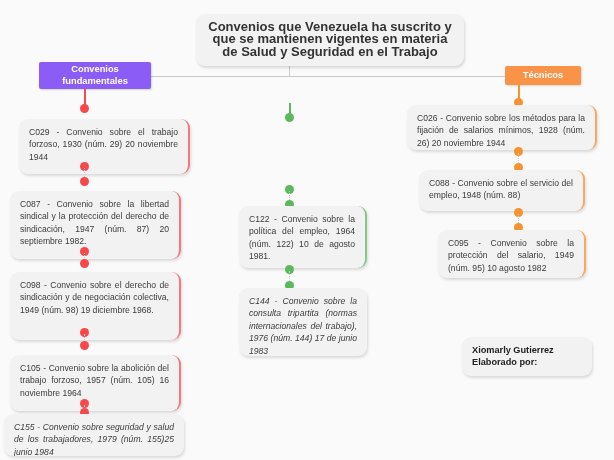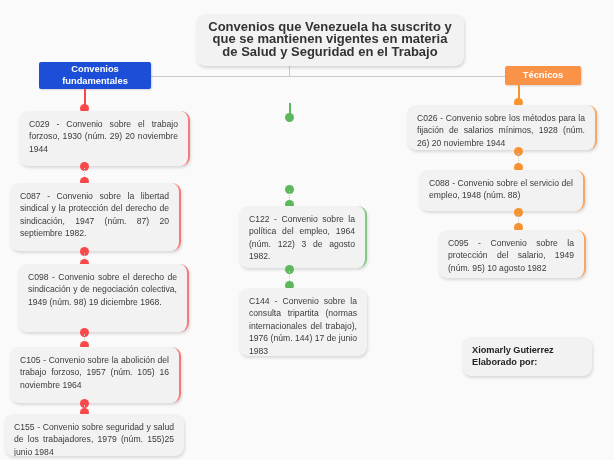--- a/index.html
+++ b/index.html
@@ -79,43 +79,43 @@
     font-size: 9.3px;
     font-weight: bold;
     line-height: 11.5px;
     text-align: center;
     border-radius: 2px;
     display: flex;
     align-items: center;
     justify-content: center;
     box-shadow: 1px 1px 2px rgba(0,0,0,0.15);
   }
-  .cat.red    { background: #1d4ed8; }
+  .cat.red    { background: #8b5cf6; }
   .cat.green  { background: #62bb62; }
   .cat.orange { background: #fa9248; }
 
   
   .card {
     position: absolute;
     box-sizing: border-box;
     background: #f2f2f2;
     border-radius: 9px;
     padding: 7px 10px 7px 10px;
     color: #3b3b3b;
     font-size: 8.6px;
     line-height: 12.4px;
     text-align: justify;
     box-shadow: 1px 2px 3px rgba(0,0,0,0.13);
     overflow: hidden;
   }
-  .card.accent-red    { border-right: 2px solid #f8787a; }
+  .card.accent-red    { border-right: 2px solid #f8787a; margin-top: 8px; }
   .card.accent-green  { border-right: 2px solid #84c984; }
   .card.accent-orange { border-right: 2px solid #f9a763; }
 
-  .card.noaccent { border-right: none; }
+  .card.noaccent { border-right: none; font-style: italic; }
 
   
   .author {
     position: absolute;
     left: 462px;
     top: 337px;
     width: 130px;
     box-sizing: border-box;
     background: #f2f2f2;
     border-radius: 9px;
@@ -145,40 +145,40 @@
   <div class="card accent-red" style="left:19px; top:111px; width:171px; height:55px;">C029 - Convenio sobre el trabajo forzoso, 1930 (núm. 29) 20 noviembre 1944</div>
   <div class="dot red" style="left:80px; top:162px;"></div>
   <div class="dotline" style="left:84px; top:168px; height:11px;"></div>
   <div class="dot red" style="left:80px; top:177px;"></div>
 
   <div class="card accent-red" style="left:10px; top:183px; width:171px; height:68px;">C087 - Convenio sobre la libertad sindical y la protección del derecho de sindicación, 1947 (núm. 87) 20 septiembre 1982.</div>
   <div class="dot red" style="left:80px; top:247px;"></div>
   <div class="dotline" style="left:84px; top:253px; height:9px;"></div>
   <div class="dot red" style="left:80px; top:259px;"></div>
 
-  <div class="card accent-red" style="left:18px; top:264px; width:171px; height:68px;">C098 - Convenio sobre el derecho de sindicación y de negociación colectiva, 1949 (núm. 98) 19 diciembre 1968.</div>
+  <div class="card accent-red" style="left:10px; top:264px; width:171px; height:68px;">C098 - Convenio sobre el derecho de sindicación y de negociación colectiva, 1949 (núm. 98) 19 diciembre 1968.</div>
   <div class="dot red" style="left:80px; top:328px;"></div>
   <div class="dotline" style="left:84px; top:334px; height:10px;"></div>
   <div class="dot red" style="left:80px; top:341px;"></div>
 
   <div class="card accent-red" style="left:10px; top:347px; width:171px; height:56px;">C105 - Convenio sobre la abolición del trabajo forzoso, 1957 (núm. 105) 16 noviembre 1964</div>
   <div class="dot red" style="left:80px; top:399px;"></div>
   <div class="dotline" style="left:84px; top:405px; height:6px;"></div>
   <div class="dot red" style="left:80px; top:408px;"></div>
 
   <div class="card noaccent" style="left:4px; top:414px; width:180px; height:42px;">C155 - Convenio sobre seguridad y salud de los trabajadores, 1979 (núm. 155)25 junio 1984</div>
 
   <div class="stem green" style="left:289px; top:103px; height:14px;"></div>
   <div class="dot green" style="left:285px; top:113px;"></div>
 
   <div class="dot green" style="left:285px; top:185px;"></div>
   <div class="dotline" style="left:289px; top:191px; height:11px;"></div>
   <div class="dot green" style="left:285px; top:200px;"></div>
 
-  <div class="card accent-green" style="left:239px; top:206px; width:128px; height:62px;">C122 - Convenio sobre la política del empleo, 1964 (núm. 122)  3 de agosto 1982.</div>
+  <div class="card accent-green" style="left:239px; top:206px; width:128px; height:62px;">C122 - Convenio sobre la política del empleo, 1964 (núm. 122)  10 de agosto 1981.</div>
   <div class="dot green" style="left:285px; top:265px;"></div>
   <div class="dotline" style="left:289px; top:271px; height:12px;"></div>
   <div class="dot green" style="left:285px; top:281px;"></div>
 
   <div class="card noaccent" style="left:239px; top:288px; width:128px; height:68px;">C144 - Convenio sobre la consulta tripartita (normas internacionales del trabajo), 1976 (núm. 144)  17 de junio 1983</div>
 
   <div class="cat orange" style="left:481px; top:66px; width:76px; height:19px;margin-left:24px;">Técnicos</div>
   <div class="stem orange" style="left:518px; top:85px; height:17px;"></div>
   <div class="dot orange" style="left:514px; top:98px;"></div>
 

